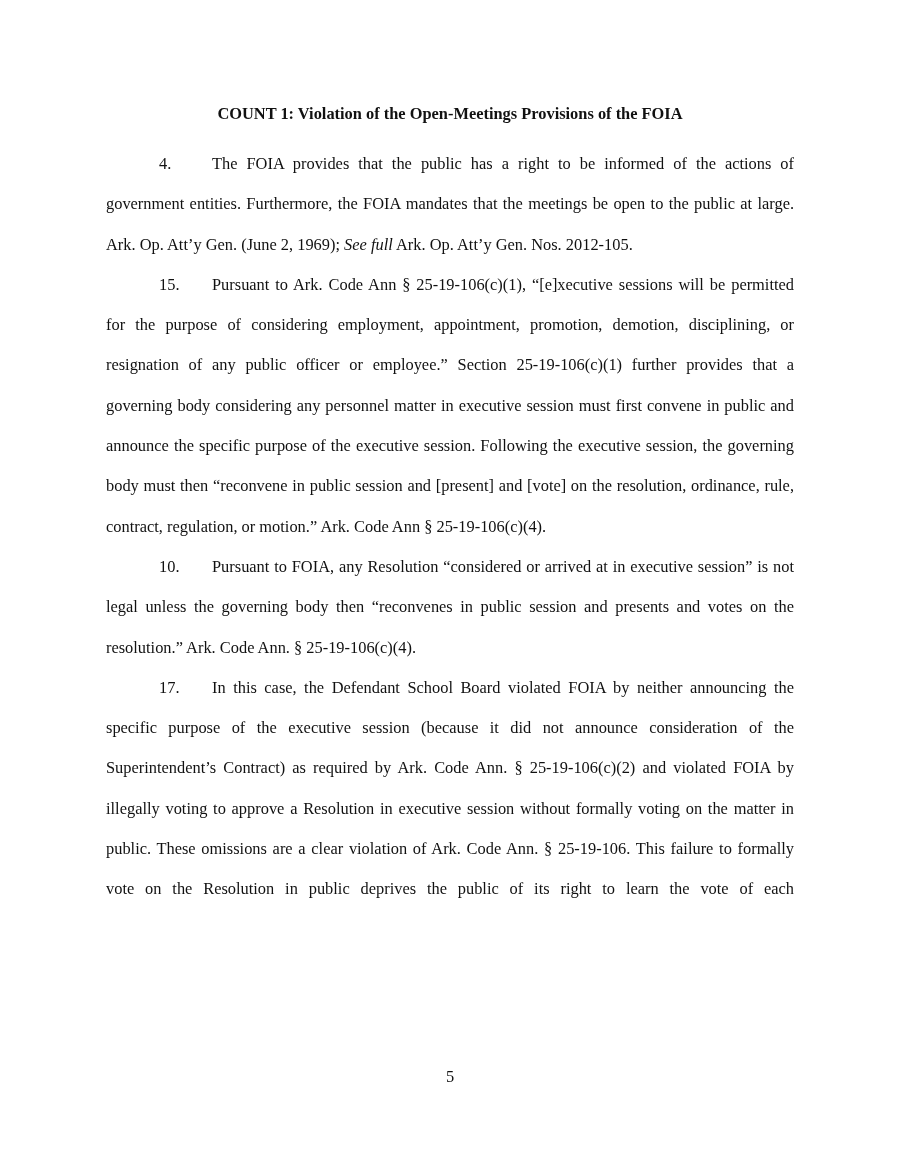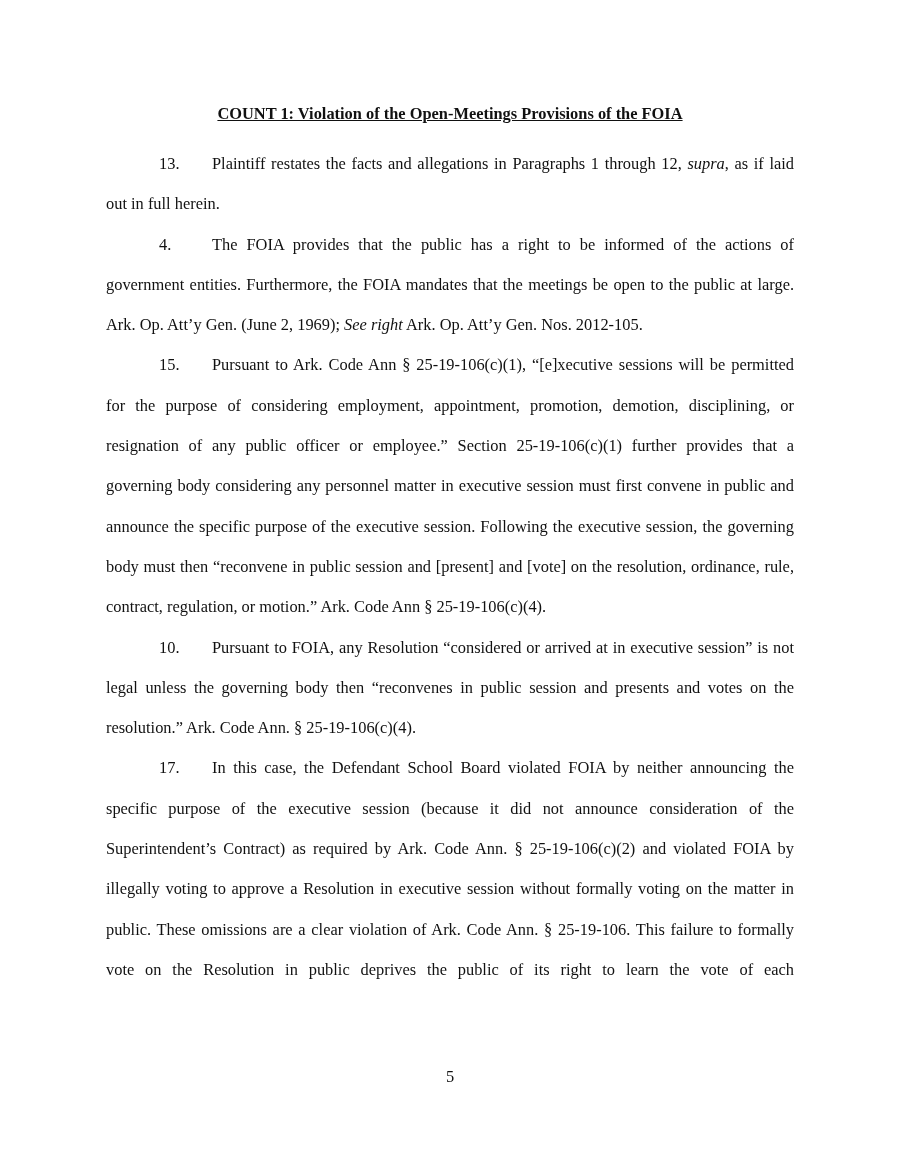--- a/index.html
+++ b/index.html
@@ -2,43 +2,42 @@
 <html><head>
 <meta charset="utf-8">
 <style>
   html, body { margin: 0; padding: 0; background: #ffffff; }
   body { width: 900px; height: 1165px; position: relative; overflow: hidden; }
   .page {
     position: absolute; left: 106px; top: 104px; width: 688px;
     font-family: "Liberation Serif", serif; font-size: 16.4px; color: #111;
   }
   .heading {
-    text-align: center; font-weight: bold; text-decoration: underline;
+    text-align: center; font-weight: bold; 
     font-size: 16.4px; line-height: 20px; margin: 0 0 20px 0;
   }
   .para {
     text-align: justify; line-height: 40.3px; margin: 0;
   }
   .para .num { display: inline-block; width: 53px; margin-left: 53px; }
   .para i { font-style: italic; }
   .last-line { text-align-last: justify; }
   .page-number {
     position: absolute; left: 0; width: 900px; top: 1067px; text-align: center;
     font-family: "Liberation Serif", serif; font-size: 16.4px; color: #111;
   }
 </style>
 </head>
 <body>
 
 <div class="page">
   <p class="heading">COUNT 1:  Violation of the Open-Meetings Provisions of the FOIA</p>
 
-  <p class="para"><span class="num">13.</span><span>Plaintiff restates the facts and allegations in Paragraphs 1 through 12, </span><i>supra</i><span>, as if laid out in full herein.</span></p>
 
-  <p class="para"><span class="num">4.</span><span>The FOIA provides that the public has a right to be informed of the actions of government entities. Furthermore, the FOIA mandates that the meetings be open to the public at large. Ark. Op. Att’y Gen. (June 2, 1969); </span><i>See right</i><span> Ark. Op. Att’y Gen. Nos. 2012-105.</span></p>
+  <p class="para"><span class="num">4.</span><span>The FOIA provides that the public has a right to be informed of the actions of government entities. Furthermore, the FOIA mandates that the meetings be open to the public at large. Ark. Op. Att’y Gen. (June 2, 1969); </span><i>See full</i><span> Ark. Op. Att’y Gen. Nos. 2012-105.</span></p>
 
   <p class="para"><span class="num">15.</span><span>Pursuant to Ark. Code Ann § 25-19-106(c)(1), “[e]xecutive sessions will be permitted for the purpose of considering employment, appointment, promotion, demotion, disciplining, or resignation of any public officer or employee.” Section 25-19-106(c)(1) further provides that a governing body considering any personnel matter in executive session must first convene in public and announce the specific purpose of the executive session. Following the executive session, the governing body must then “reconvene in public session and [present] and [vote] on the resolution, ordinance, rule, contract, regulation, or motion.” Ark. Code Ann § 25-19-106(c)(4).</span></p>
 
   <p class="para"><span class="num">10.</span><span>Pursuant to FOIA, any Resolution “considered or arrived at in executive session” is not legal unless the governing body then “reconvenes in public session and presents and votes on the resolution.” Ark. Code Ann. § 25-19-106(c)(4).</span></p>
 
   <p class="para last-line"><span class="num">17.</span><span>In this case, the Defendant School Board violated FOIA by neither announcing the specific purpose of the executive session (because it did not announce consideration of the Superintendent’s Contract) as required by Ark. Code Ann. § 25-19-106(c)(2) and violated FOIA by illegally voting to approve a Resolution in executive session without formally voting on the matter in public. These omissions are a clear violation of Ark. Code Ann. § 25-19-106.  This failure to formally vote on the Resolution in public deprives the public of its right to learn the vote of each</span></p>
 </div>
 
 <div class="page-number">5</div>
 

